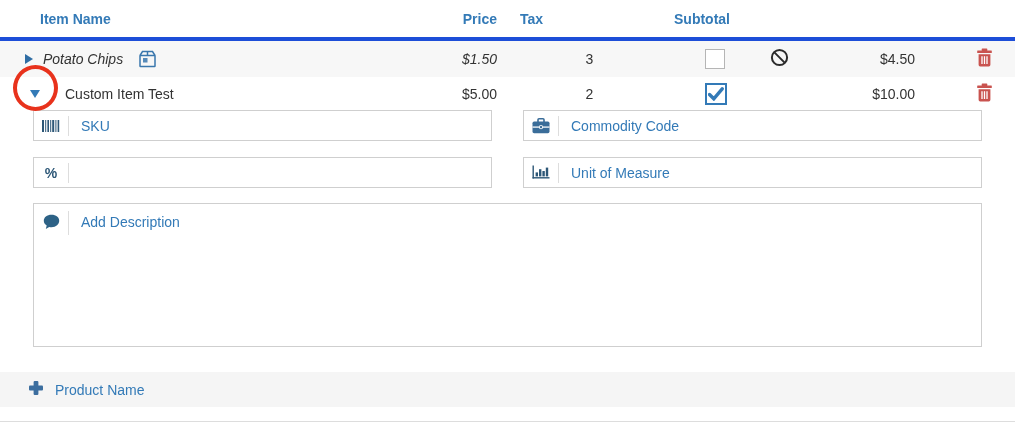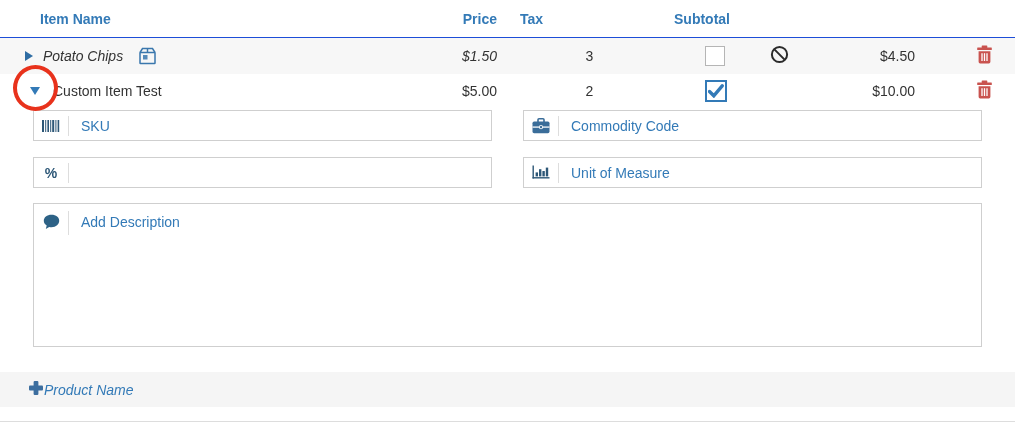--- a/index.html
+++ b/index.html
@@ -1,38 +1,38 @@
 <!DOCTYPE html>
 <html><head>
 <meta charset="utf-8">
 <style>
   html,body{margin:0;padding:0;background:#fff;}
   .screen{position:relative;width:1015px;height:441px;background:#fff;
           font-family:"Liberation Sans","DejaVu Sans",sans-serif;font-size:14px;color:#333;overflow:hidden;}
 
   
-  .hdr{display:flex;height:37px;align-items:center;border-bottom:1px solid #1d4ed8;
+  .hdr{display:flex;height:37px;align-items:center;border-bottom:4px solid #1d4ed8;
        color:#337ab7;font-weight:bold;}
   .row{display:flex;align-items:center;}
   .r1{height:36px;background:#f7f7f7;align-items:center;}
   .r2{height:34px;background:#fff;}
 
   .col-name{width:437px;display:flex;align-items:center;box-sizing:border-box;}
   .hdr .col-name{padding-left:40px;}
   .row .col-name{padding-left:25px;}
   .col-price{width:60px;display:flex;justify-content:flex-end;box-sizing:border-box;}
   .col-qty{width:185px;display:flex;justify-content:center;box-sizing:border-box;}
   .col-tax{width:70px;display:flex;align-items:center;padding-left:23px;box-sizing:border-box;}
   .col-ban{width:55px;display:flex;align-items:center;padding-left:18px;box-sizing:border-box;}
   .col-sub{width:108px;display:flex;justify-content:flex-end;box-sizing:border-box;}
   .col-del{width:100px;display:flex;align-items:center;padding-left:61px;box-sizing:border-box;}
 
   .italic{font-style:italic;}
   .r1 .name-text{margin-left:10px;}
-  .r2 .name-text{margin-left:13px;}
+  .r2 .name-text{margin-left:25px;}
   .pkg-icon{margin-left:14px;display:flex;}
 
   .caret-r{width:0;height:0;border-top:5px solid transparent;border-bottom:5px solid transparent;
            border-left:8px solid #2f6da4;cursor:pointer;}
   .caret-d{width:0;height:0;border-left:5px solid transparent;border-right:5px solid transparent;
            border-top:8px solid #337ab7;cursor:pointer;margin-left:5px;}
 
   .cb{width:20px;height:20px;background:#fff;border:1px solid #b5b5b5;box-sizing:border-box;cursor:pointer;}
   .cb-checked{width:22px;height:22px;background:#fff;border:2px solid #337ab7;box-sizing:border-box;
               display:flex;align-items:center;justify-content:center;cursor:pointer;}
@@ -54,21 +54,21 @@
 
   .field input, .field textarea{flex:1;border:0;outline:none;background:transparent;
         font-family:inherit;font-size:14px;color:#337ab7;padding:0 8px 0 12px;}
   .field textarea{resize:none;height:100%;padding-top:9px;box-sizing:border-box;line-height:18px;}
   .field input::placeholder, .field textarea::placeholder{color:#337ab7;opacity:1;}
 
   
   .add-row{position:absolute;left:0;top:372px;width:1015px;height:35px;background:#f5f5f5;
            display:flex;align-items:center;padding-left:28px;box-sizing:border-box;
            color:#337ab7;cursor:pointer;}
-  .add-label{font-style:italic;}
+  .add-label{margin-left:11px;}
 
   .bottom-divider{position:absolute;left:0;top:421px;width:1015px;height:1px;background:#ddd;}
 
   
   .annotation{position:absolute;left:13px;top:65px;width:45px;height:46px;
               border:4px solid #e8321c;border-radius:50%;box-sizing:border-box;pointer-events:none;}
 </style>
 </head>
 <body>
 

